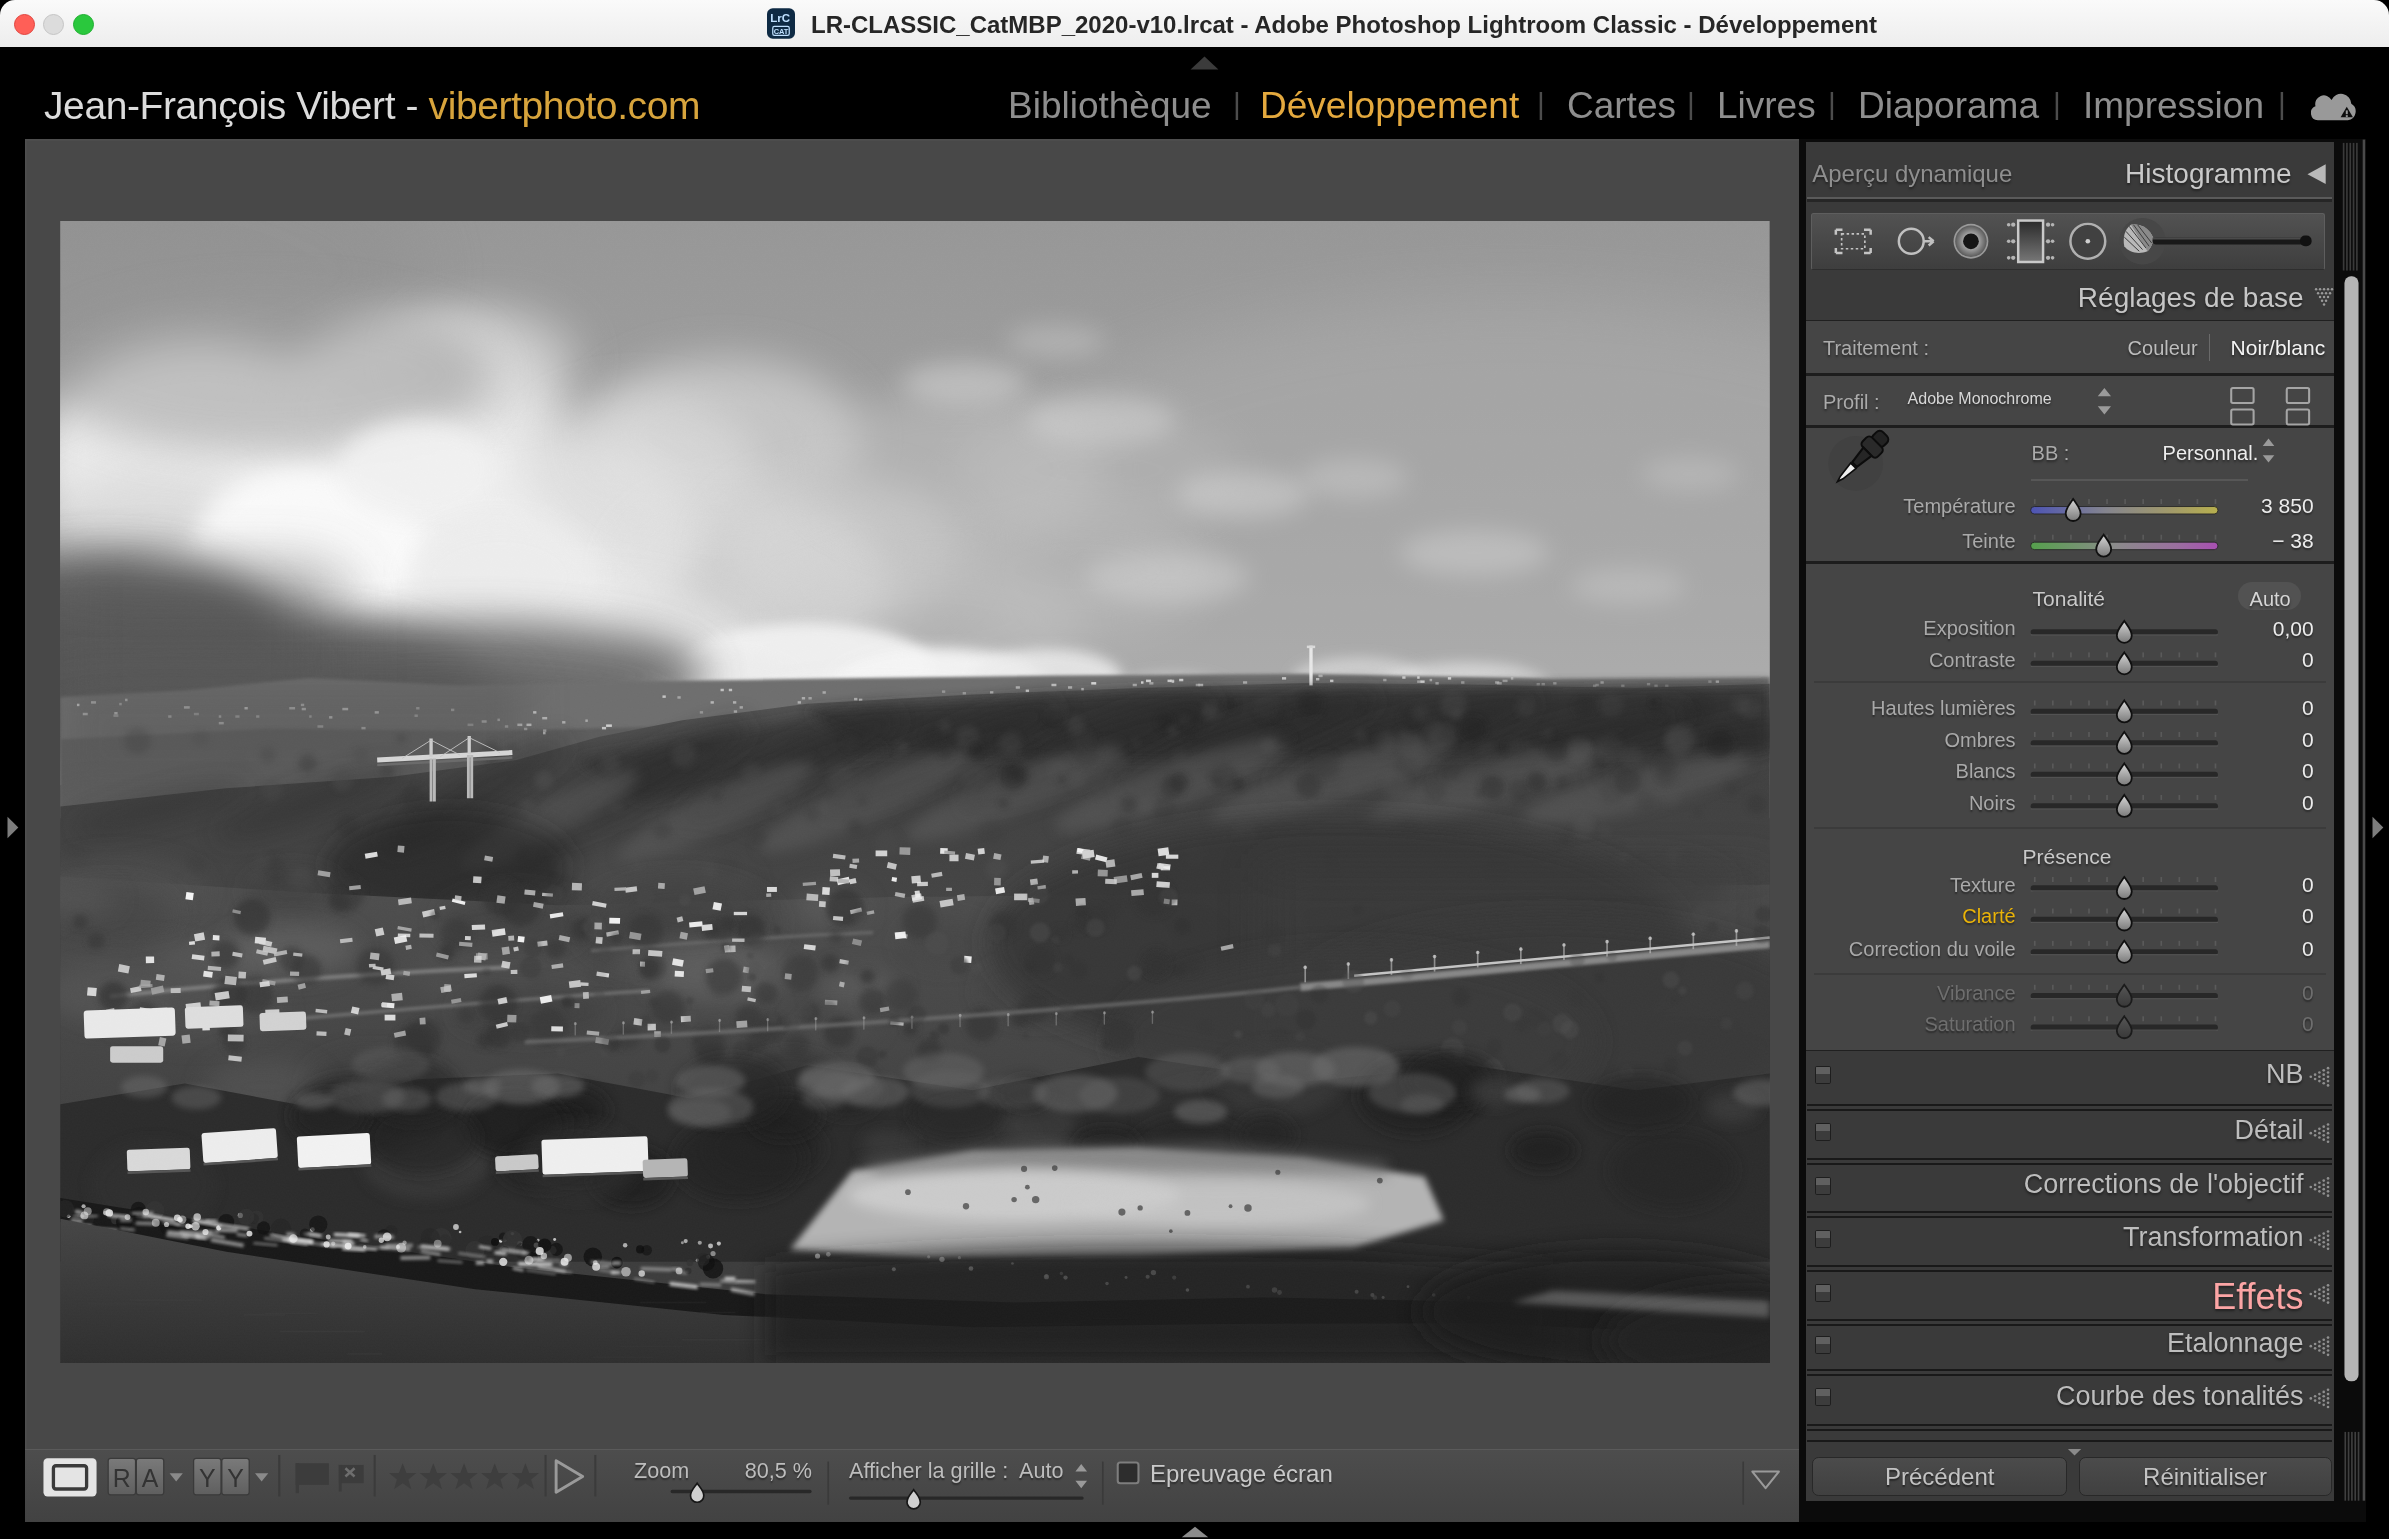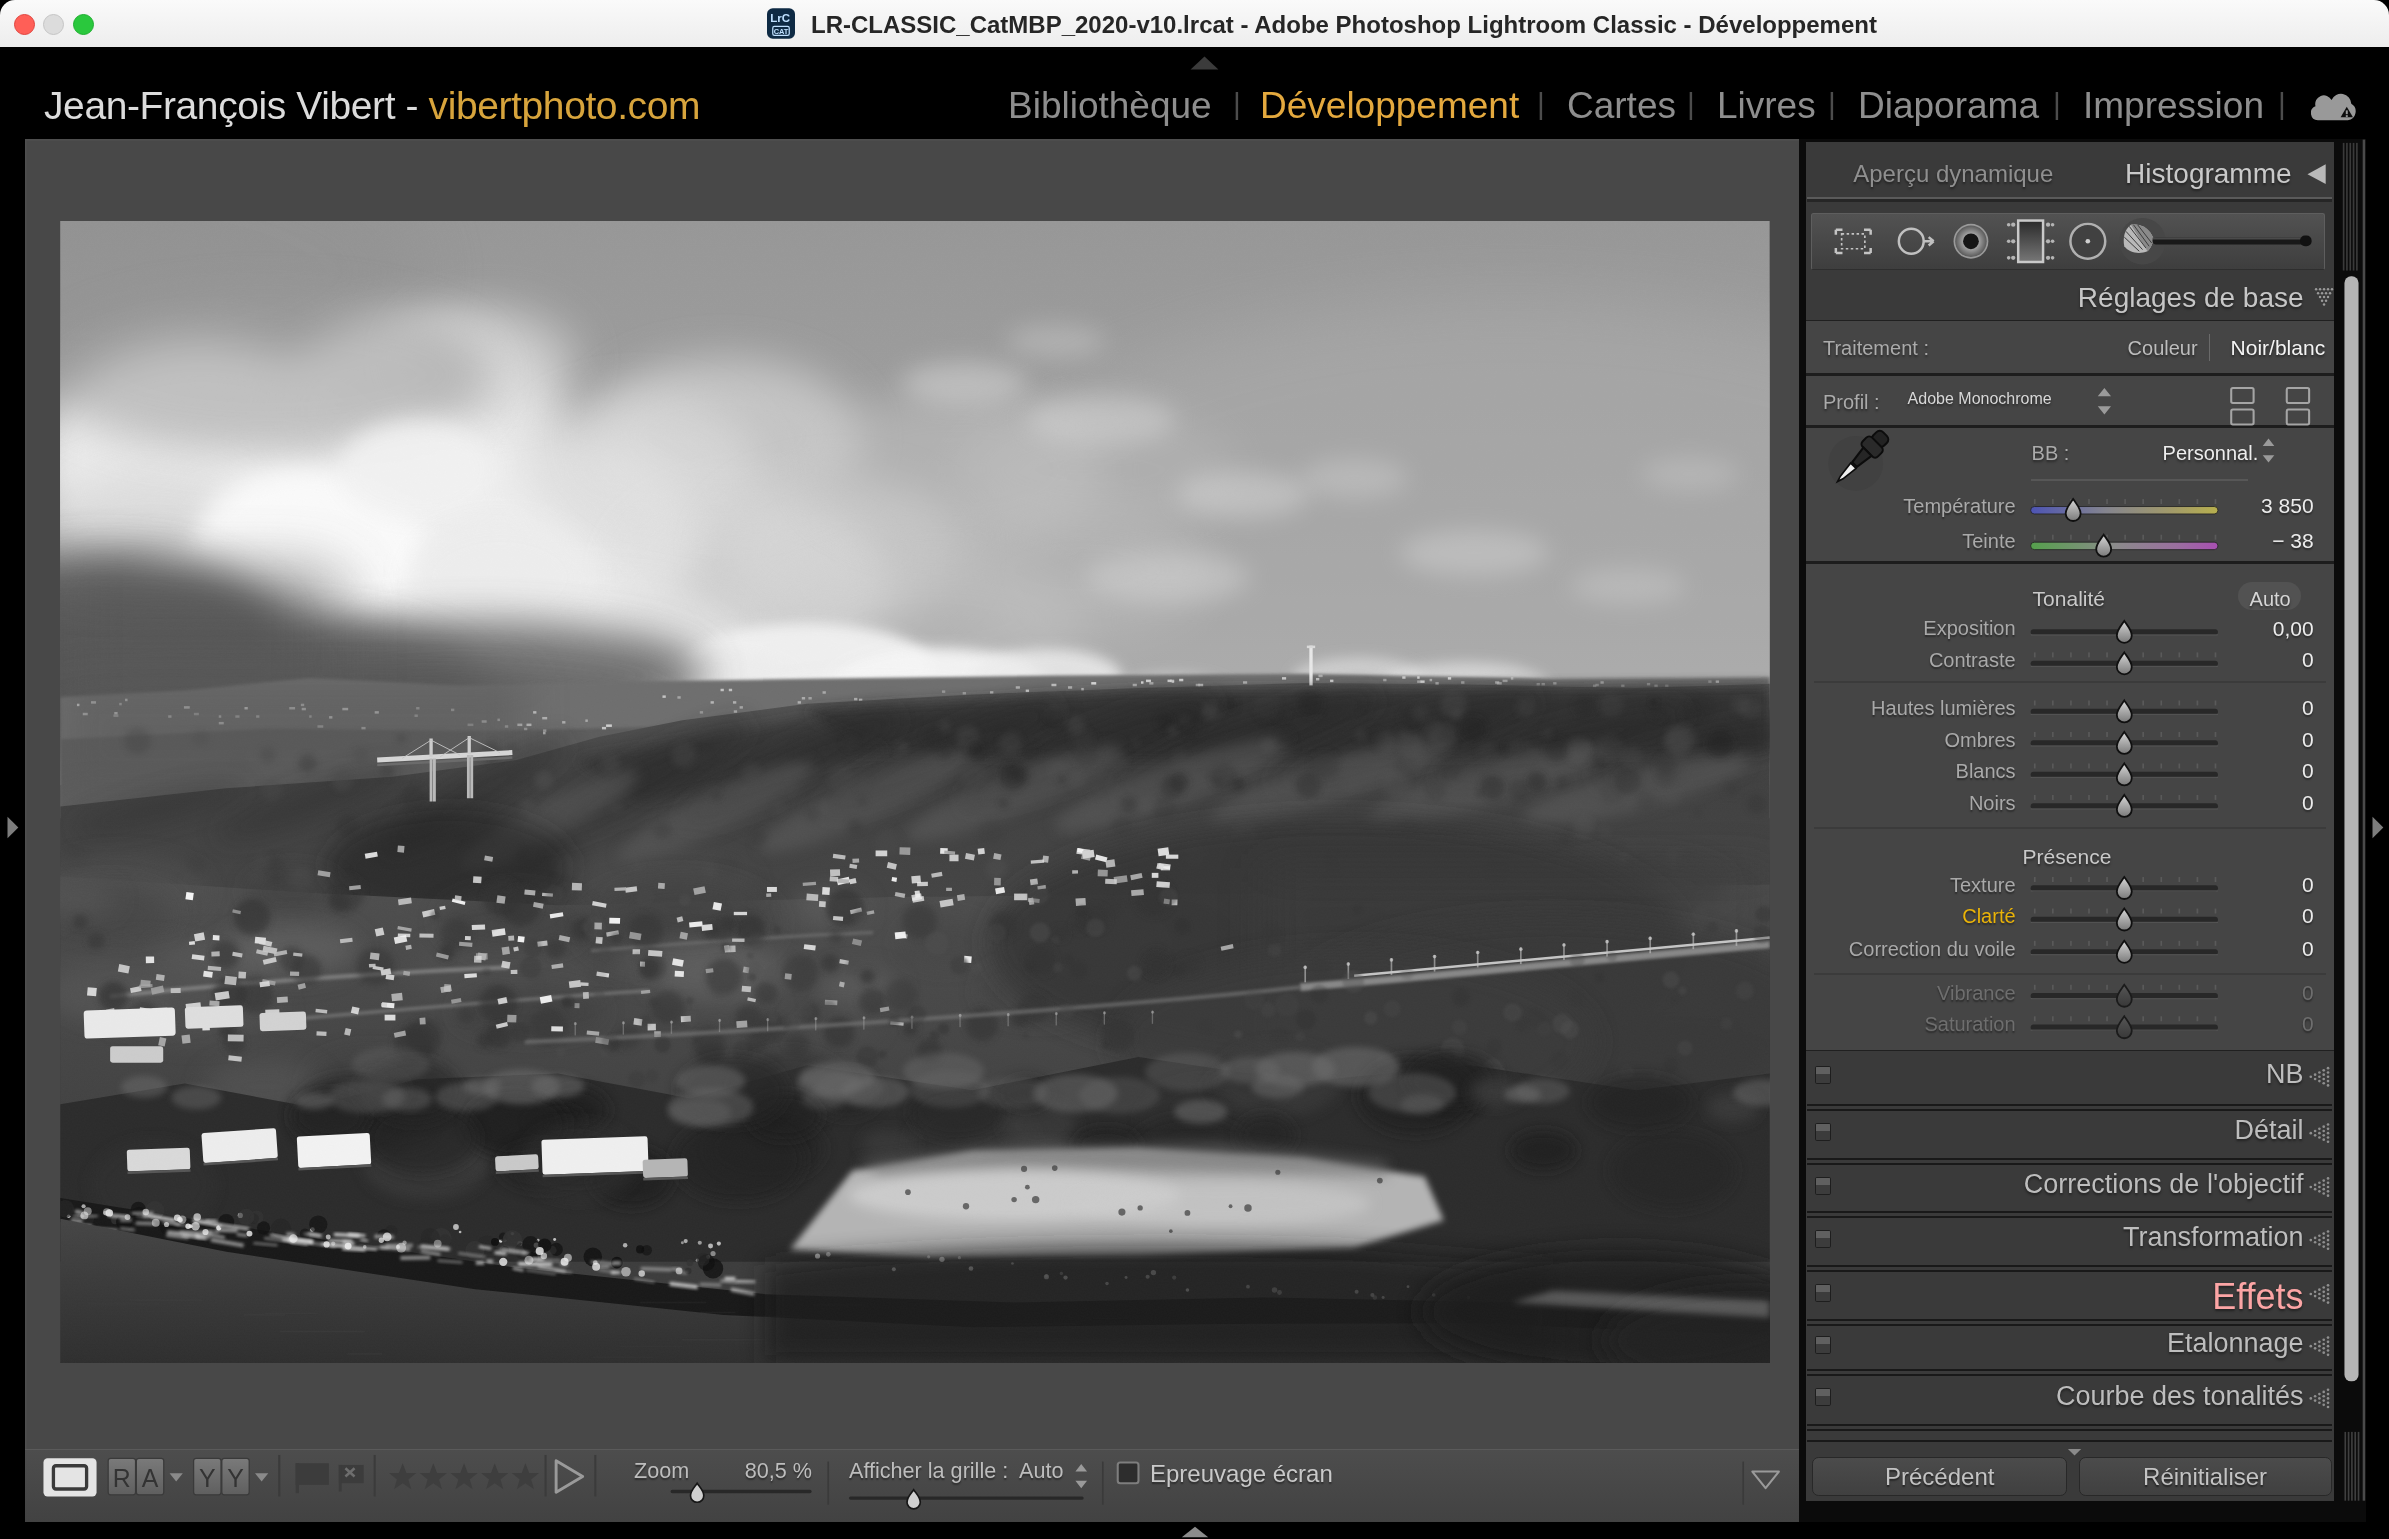--- a/index.html
+++ b/index.html
@@ -1515,21 +1515,21 @@
     <div class="tbtxt" style="left:994px;top:7.5px;">Auto</div>
     <div class="tbtxt" style="left:1125px;top:10px;font-size:24px;color:#c9c9c9;">Epreuvage écran</div>
   </div>
 <div id="bottomstrip">
   <svg class="abs" style="left:1180px;top:2.5px;" width="30" height="14" viewBox="0 0 36 17">
       <polygon points="18,2 34,15 2,15" fill="#8c8c8c"></polygon>
     </svg>
 </div>
 <div id="rpanel">
     <div id="rcontent">
-      <div class="ptxt" style="left:6.6px;top:18px;font-size:24px;color:#8f8f8f;margin-left:41px;">Aperçu dynamique</div>
+      <div class="ptxt" style="left:6.6px;top:18px;font-size:24px;color:#8f8f8f;">Aperçu dynamique</div>
       <div class="ptxt" style="right:42px;top:15.8px;font-size:28px;color:#c9c9c9;">Histogramme</div>
       <div class="abs" style="left:1.7px;top:55px;width:525px;height:2.5px;background:#5a5a5a;"></div>
       <div class="abs" style="left:1.7px;top:57px;width:525px;height:2.5px;background:#262626;"></div>
       <div class="abs" style="left:5.8px;top:71px;width:514px;height:57px;background:linear-gradient(#525252,#3e3e3e);border:1.7px solid #5e5e5e;border-bottom-color:#2e2e2e;border-radius:2.5px;box-sizing:border-box;"></div>
       <div class="ptxt" style="right:30px;top:140px;font-size:28px;color:#c6c6c6;">Réglages de base</div>
       <div class="sect" style="top:178px;height:731px;border-top:1.7px solid #202020;border-bottom:1.7px solid #202020;box-sizing:border-box;"></div>
       <div class="ptxt" style="left:17.4px;top:195px;font-size:20px;color:#ababab;">Traitement :</div>
       <div class="ptxt" style="left:322px;top:195px;font-size:20px;color:#bdbdbd;">Couleur</div>
       <div class="abs" style="left:403px;top:192px;width:1.7px;height:26.5px;background:#6a6a6a;"></div>
       <div class="ptxt" style="left:425px;top:194px;font-size:21px;color:#f4f4f4;">Noir/blanc</div>

